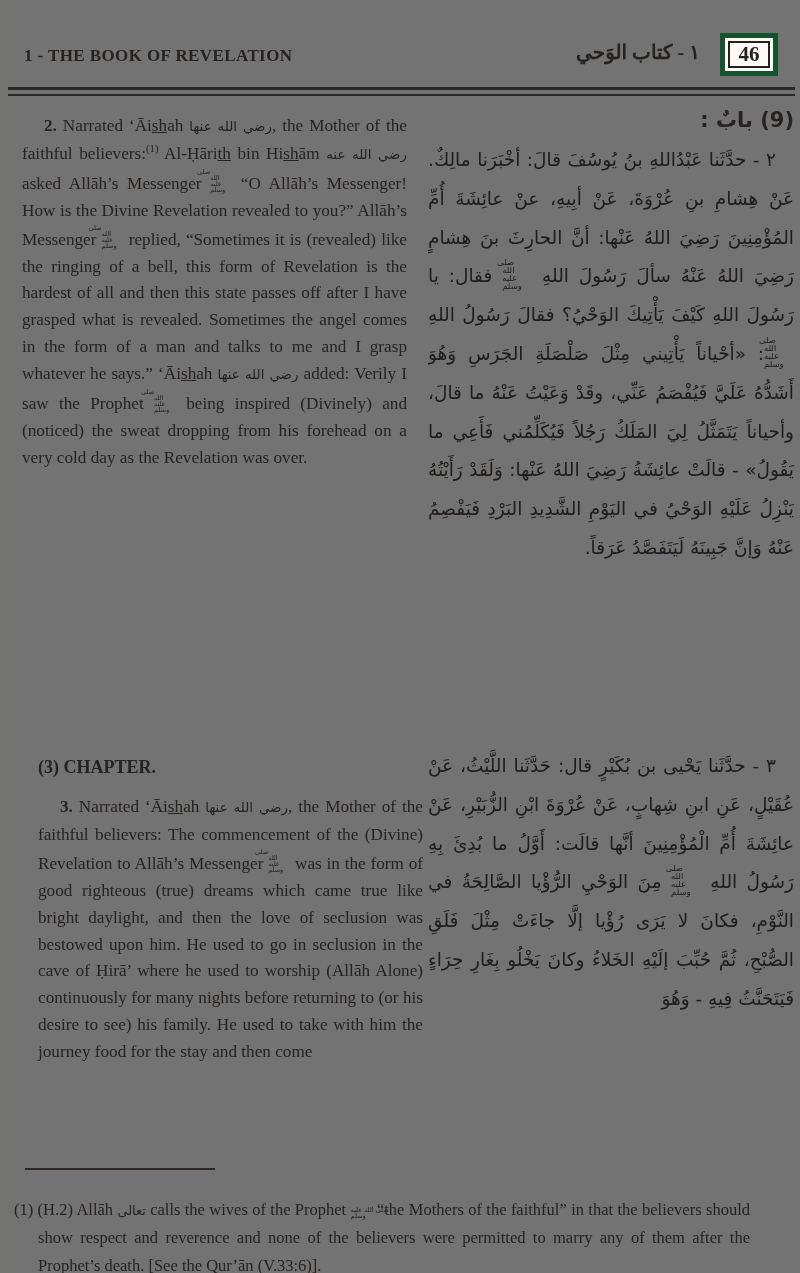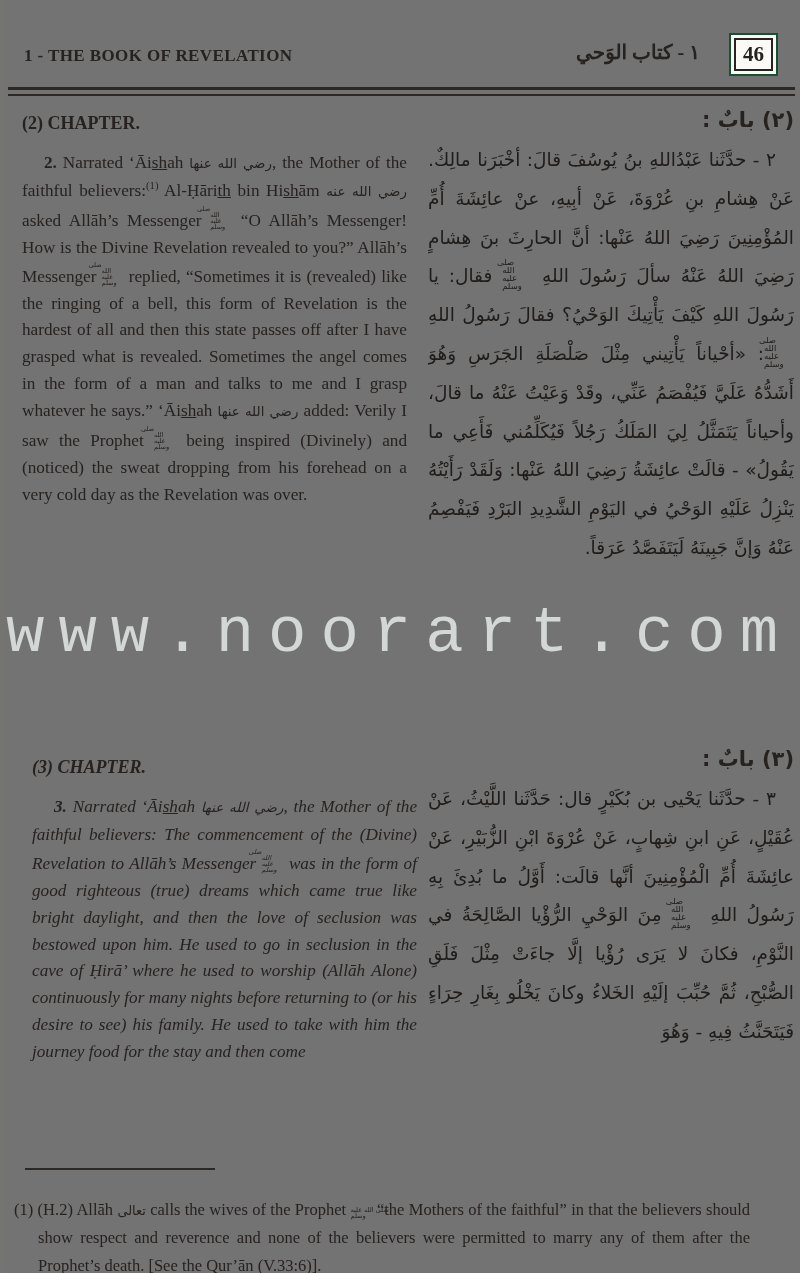--- a/index.html
+++ b/index.html
@@ -23,40 +23,40 @@
     font-weight: bold; font-size: 17px; letter-spacing: 0.4px;
     z-index: 2;
   }
   .title-ar {
     position: absolute; right: 100px; top: 40px;
     direction: rtl; font-family: Liberation Serif, serif;
     font-weight: bold; font-size: 20px;
     z-index: 2;
   }
   .page-num-box {
-    position: absolute; right: 22px; top: 33px; width: 49px; height: 43px;
-    border: 2px solid #14532d; box-sizing: border-box;
+    position: absolute; right: 22px; top: 33px; width: 58px; height: 43px;
+    border: 5px solid #14532d; box-sizing: border-box;
     display: flex; align-items: center; justify-content: center;
     z-index: 2; background: #fbfaf7;
   }
   .page-num-frame {
     width: calc(100% - 6px); height: calc(100% - 6px);
     border: 2px solid #262220; box-sizing: border-box;
     display: flex; align-items: center; justify-content: center;
     font-weight: bold; font-size: 21px;
   }
   .header-rule {
     position: absolute; left: 8px; right: 5px; top: 87px; height: 4px;
     border-top: 3px solid #2b2825; border-bottom: 2px solid #2b2825;
     z-index: 2;
   }
   
   .col { position: absolute; z-index: 2; }
   #col-left-1 { left: 22px; top: 113px; width: 385px; }
-  #col-left-2 { left: 32px; top: 757px; width: 385px; font-style: italic; }
+  #col-left-2 { left: 38px; top: 757px; width: 385px; }
   .chapter-heading { margin: 0 0 16px 0; font-weight: bold; font-size: 18px; }
   .para-en {
     margin: 0; font-size: 17.2px; line-height: 26.9px;
     text-align: justify; text-indent: 22px;
   }
   #col-right-1 { left: 428px; top: 108px; width: 366px; height: 640px; overflow: hidden; }
   #col-right-2 { left: 428px; top: 747px; width: 366px; height: 418px; overflow: hidden; }
   .rtl { direction: rtl; font-family: "DejaVu Sans", sans-serif; }
   .bab-heading { margin: 0 0 9px 0; font-weight: bold; font-size: 21px; }
   .para-ar {
@@ -110,38 +110,35 @@
 
   <div class="title-en">1 - THE BOOK OF REVELATION</div>
   <div class="title-ar" dir="rtl">١ - كتاب الوَحي</div>
   <div class="page-num-box">
     <div class="page-num-frame">
       <span>46</span>
     </div>
   </div>
   <div class="header-rule"></div>
 
-  <div class="watermark" style="color:#d3d7d5">www.noorart.com</div>
 
   <div class="col" id="col-left-1">
-    <p class="chapter-heading">(2) CHAPTER.</p>
     <p class="para-en"><span class="seg-b">2. </span><span class="seg-en">Narrated ‘Āi</span><span class="seg-u">sh</span><span class="seg-en">ah </span><span class="seg-ar">رضي الله عنها</span><span class="seg-en">, the Mother of the faithful believers:</span><span class="seg-sup">(1)</span><span class="seg-en"> Al-Ḥāri</span><span class="seg-u">th</span><span class="seg-en"> bin Hi</span><span class="seg-u">sh</span><span class="seg-en">ām </span><span class="seg-ar">رضي الله عنه</span><span class="seg-en"> asked Allāh’s Messenger </span><span class="seg-saw">صلى الله عليه وسلم</span><span class="seg-en"> “O Allāh’s Messenger! How is the Divine Revelation revealed to you?” Allāh’s Messenger </span><span class="seg-saw">صلى الله عليه وسلم</span><span class="seg-en"> replied, “Sometimes it is (revealed) like the ringing of a bell, this form of Revelation is the hardest of all and then this state passes off after I have grasped what is revealed. Sometimes the angel comes in the form of a man and talks to me and I grasp whatever he says.” ‘Āi</span><span class="seg-u">sh</span><span class="seg-en">ah </span><span class="seg-ar">رضي الله عنها</span><span class="seg-en"> added: Verily I saw the Prophet </span><span class="seg-saw">صلى الله عليه وسلم</span><span class="seg-en"> being inspired (Divinely) and (noticed) the sweat dropping from his forehead on a very cold day as the Revelation was over.</span></p>
   </div>
 
   <div class="col" id="col-left-2">
     <p class="chapter-heading">(3) CHAPTER.</p>
     <p class="para-en"><span class="seg-b">3. </span><span class="seg-en">Narrated ‘Āi</span><span class="seg-u">sh</span><span class="seg-en">ah </span><span class="seg-ar">رضي الله عنها</span><span class="seg-en">, the Mother of the faithful believers: The commencement of the (Divine) Revelation to Allāh’s Messenger </span><span class="seg-saw">صلى الله عليه وسلم</span><span class="seg-en"> was in the form of good righteous (true) dreams which came true like bright daylight, and then the love of seclusion was bestowed upon him. He used to go in seclusion in the cave of Ḥirā’ where he used to worship (Allāh Alone) continuously for many nights before returning to (or his desire to see) his family. He used to take with him the journey food for the stay and then come</span></p>
   </div>
 
   <div class="col rtl" id="col-right-1" dir="rtl">
-    <p class="bab-heading">(٢) بابٌ :</p>
+    <p class="bab-heading">(9) بابٌ :</p>
     <p class="para-ar"><span class="seg-bar">٢ - </span><span class="seg-bar">حدَّثَنا</span><span class="seg-arb"> عَبْدُاللهِ بنُ يُوسُفَ قالَ: أخْبَرَنا مالِكٌ. عَنْ هِشامِ بنِ عُرْوَةَ، عَنْ أبِيهِ، عنْ عائِشَةَ أُمِّ المُؤْمِنِينَ رَضِيَ اللهُ عَنْها: أنَّ الحارِثَ بنَ هِشامٍ رَضِيَ اللهُ عَنْهُ سألَ رَسُولَ اللهِ </span><span class="seg-saw">صلى الله عليه وسلم</span><span class="seg-arb"> فقال: يا رَسُولَ اللهِ كَيْفَ يَأْتِيكَ الوَحْيُ؟ فقالَ رَسُولُ اللهِ </span><span class="seg-saw">صلى الله عليه وسلم</span><span class="seg-arb">: «أحْياناً يَأْتِيني مِثْلَ صَلْصَلَةِ الجَرَسِ وَهُوَ أَشَدُّهُ عَلَيَّ فَيُفْصَمُ عَنِّي، وقَدْ وَعَيْتُ عَنْهُ ما قالَ، وأحياناً يَتَمَثَّلُ لِيَ المَلَكُ رَجُلاً فَيُكَلِّمُني فَأَعِي ما يَقُولُ» - قالَتْ عائِشَةُ رَضِيَ اللهُ عَنْها: وَلَقَدْ رَأَيْتُهُ يَنْزِلُ عَلَيْهِ الوَحْيُ في اليَوْمِ الشَّدِيدِ البَرْدِ فَيَفْصِمُ عَنْهُ وَإنَّ جَبِينَهُ لَيَتَفَصَّدُ عَرَقاً.</span></p>
   </div>
 
   <div class="col rtl" id="col-right-2" dir="rtl">
-    <p class="bab-heading">(٣) بابٌ :</p>
     <p class="para-ar"><span class="seg-bar">٣ - </span><span class="seg-bar">حدَّثَنا</span><span class="seg-arb"> يَحْيى بن بُكَيْرٍ قال: حَدَّثَنا اللَّيْثُ، عَنْ عُقَيْلٍ، عَنِ ابنِ شِهابٍ، عَنْ عُرْوَةَ ابْنِ الزُّبَيْرِ، عَنْ عائِشَةَ أُمِّ الْمُؤْمِنِينَ أنَّها قالَت: أَوَّلُ ما بُدِئَ بِهِ رَسُولُ اللهِ </span><span class="seg-saw">صلى الله عليه وسلم</span><span class="seg-arb"> مِنَ الوَحْيِ الرُّؤْيا الصَّالِحَةُ في النَّوْمِ، فكانَ لا يَرَى رُؤْيا إلَّا جاءَتْ مِثْلَ فَلَقِ الصُّبْحِ، ثُمَّ حُبِّبَ إلَيْهِ الخَلاءُ وكانَ يَخْلُو بِغَارِ حِرَاءٍ فَيَتَحَنَّثُ فِيهِ - وَهُوَ</span></p>
   </div>
 
   <div class="footnote-rule"></div>
   <p class="footnote"><span class="seg-en">(1) (H.2) Allāh </span><span class="seg-ar">تعالى</span><span class="seg-en"> calls the wives of the Prophet </span><span class="seg-saw">صلى الله عليه وسلم</span><span class="seg-en"> “the Mothers of the faithful” in that the believers should show respect and reverence and none of the believers were permitted to marry any of them after the Prophet’s death. [See the Qur’ān (V.33:6)].</span></p>
 
 </div>
 
 </body></html>

